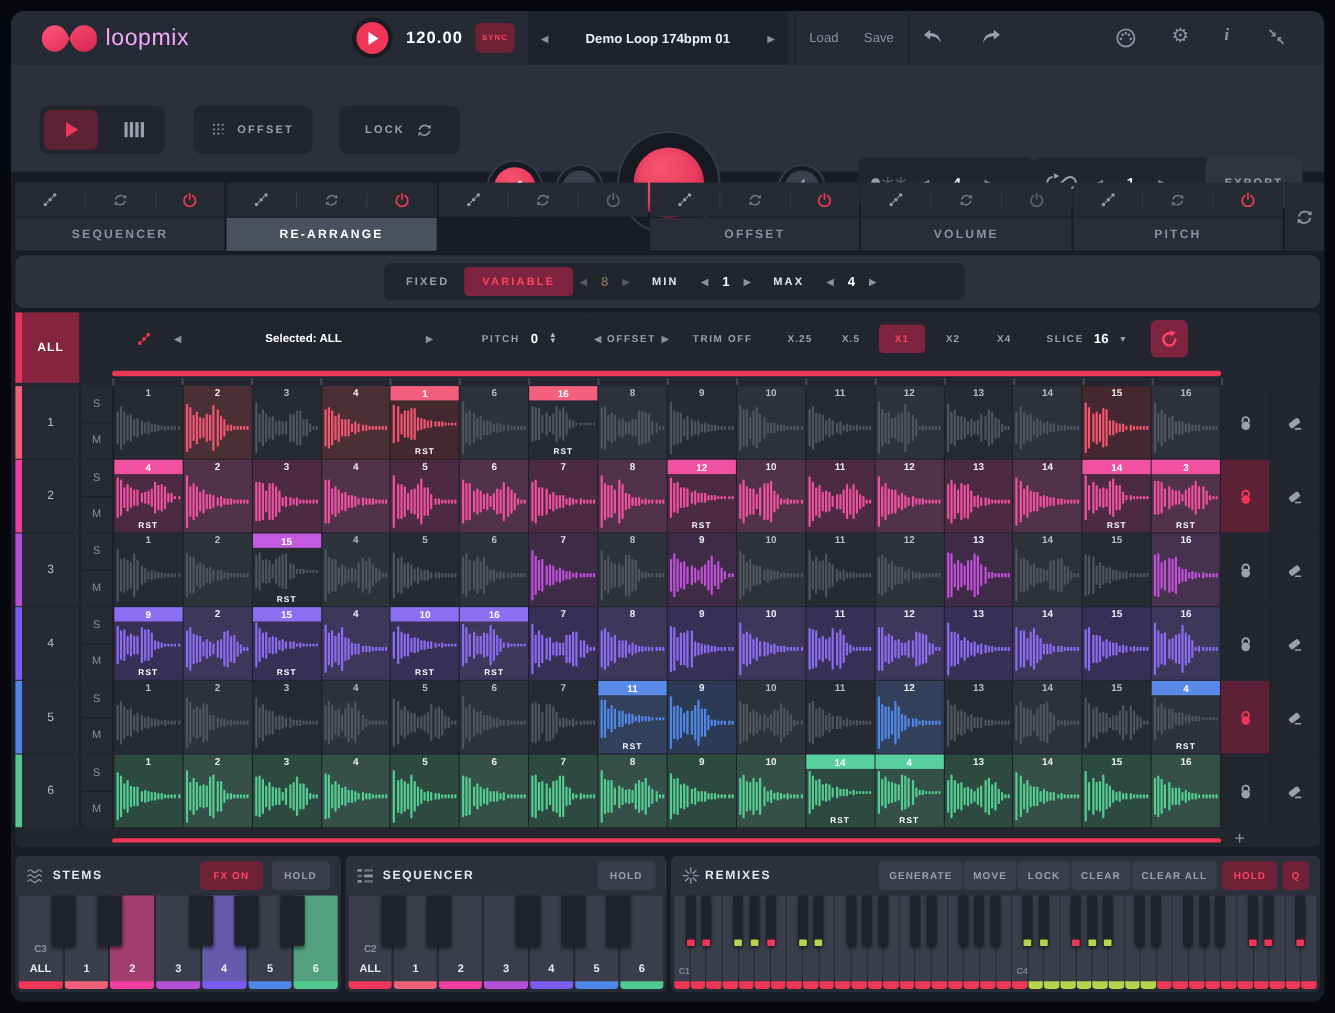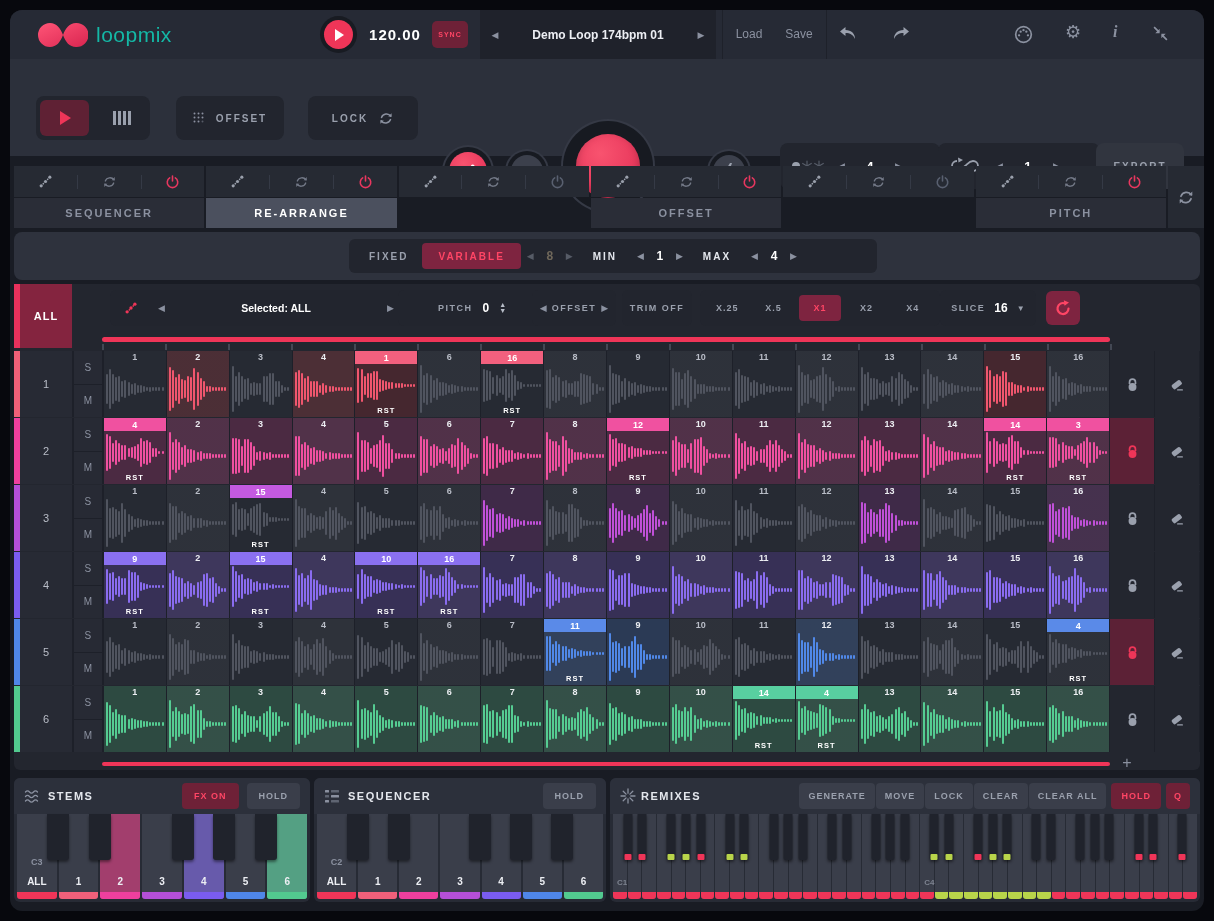--- a/index.html
+++ b/index.html
@@ -4,21 +4,21 @@
 <style>
   html,body{margin:0;padding:0;background:#07080d;font-family:"Liberation Sans",sans-serif;
     -webkit-font-smoothing:antialiased;}
   .stage{position:relative;width:1214px;height:921px;background:#07080d;overflow:hidden;}
   .app{position:absolute;left:10px;top:10px;width:1194px;height:901px;background:#191c24;
     border-radius:12px;overflow:hidden;}
   .abs{position:absolute;}
   svg{display:block;}
   
   .titlebar{position:absolute;left:0;top:0;right:0;height:49px;background:#262a35;}
-  .logotext{position:absolute;left:86px;top:0;height:49px;line-height:49px;color:#14b8a6;
+  .logotext{position:absolute;left:86px;top:0;height:49px;line-height:49px;color:#f0abfc;
     font-size:21px;letter-spacing:.5px;}
   .playbtn{position:absolute;left:310px;top:6px;width:37px;height:37px;border-radius:50%;
     background:#181b22;display:flex;align-items:center;justify-content:center;cursor:pointer;}
   .playbtn .inner{width:29px;height:29px;border-radius:50%;background:#ef3558;
     display:flex;align-items:center;justify-content:center;}
   .tri{width:0;height:0;border-left:9px solid #fff;border-top:6px solid transparent;
     border-bottom:6px solid transparent;margin-left:2px;}
   .bpm{position:absolute;left:352px;top:0;width:66px;height:49px;line-height:49px;text-align:center;
     color:#fff;font-weight:bold;font-size:15px;letter-spacing:1px;}
   .syncbtn{position:absolute;left:422px;top:11px;width:36px;height:27px;border-radius:5px;
@@ -492,20 +492,21 @@
             <i class="tsep"></i>
             <span class="ticon">
               <svg width="15" height="15" viewBox="0 0 16 16">
                 <g fill="none" stroke="#596070" stroke-width="1.7" stroke-linecap="round">
                   <path d="M8 2.2v5.2"></path>
                   <path d="M5 4.2a5.6 5.6 0 1 0 6 0"></path>
                 </g>
               </svg>
             </span>
           </div>
+          <div class="tablabel">VOLUME</div>
         </div>
         <div class="tabcol">
           <div class="tabicons">
             <span class="ticon">
               <svg width="15" height="15" viewBox="0 0 16 16">
                 <g fill="#9aa0ac">
                   <circle cx="3.4" cy="12.6" r="1.7"></circle>
                   <circle cx="8" cy="8" r="1.7"></circle>
                   <circle cx="12.6" cy="3.4" r="1.7"></circle>
                   <circle cx="5.7" cy="10.3" r=".9"></circle>

